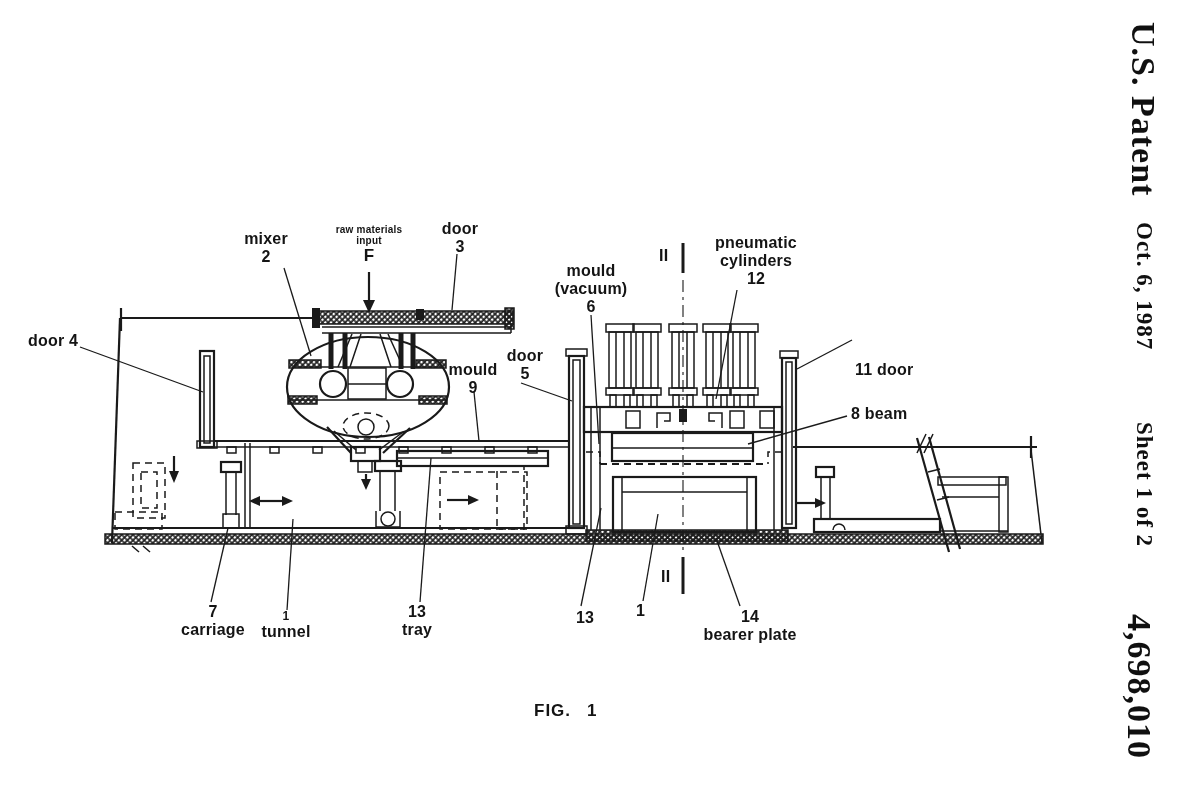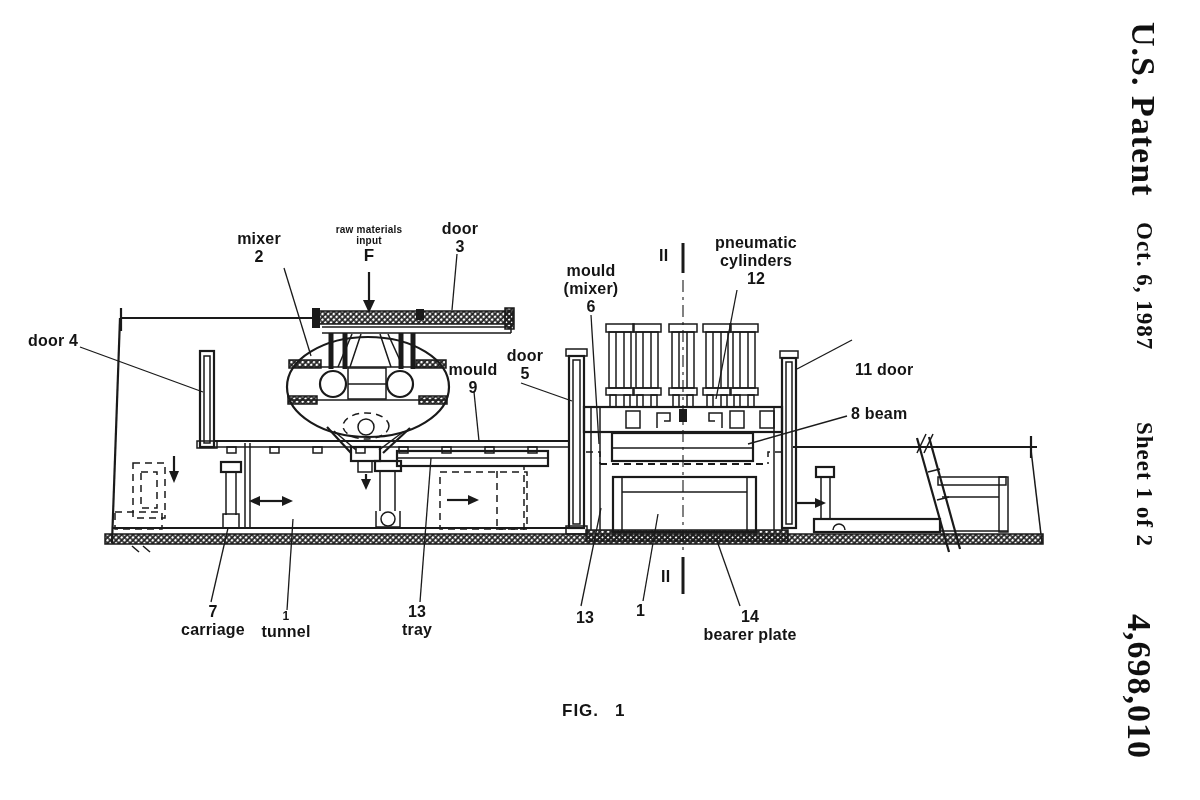--- a/index.html
+++ b/index.html
@@ -16,21 +16,21 @@
   #fig .ld{stroke-width:1.3;}
   .lbl{position:absolute;font-weight:bold;font-size:16px;color:#141414;text-align:center;line-height:1.12;letter-spacing:.2px;white-space:nowrap;}
   .lbl span{display:block;}
   .lbl .s11{font-size:10px;}
   .lbl .s12{font-size:12px;}
   .lbl .s17{font-size:17px;}
   .left{text-align:left;}
   .vtxt{position:absolute;writing-mode:vertical-rl;font-family:"Liberation Serif",serif;font-weight:700;color:#101010;white-space:nowrap;}
   .vbig{font-size:34px;letter-spacing:1px;}
   .vsm{font-size:23px;letter-spacing:1px;}
-  .figcap{position:absolute;left:534px;top:701px;font-weight:bold;font-size:17px;color:#141414;letter-spacing:1px;margin-left:28px;}
+  .figcap{position:absolute;left:534px;top:701px;font-weight:bold;font-size:17px;color:#141414;letter-spacing:1px;}
   .figcap .num{margin-left:16px;}
 </style>
 </head>
 <body>
 
 <div class="page">
 
   <svg id="fig" width="1200" height="800" viewBox="0 0 1200 800">
     <defs>
       <pattern id="hx" width="4" height="4" patternUnits="userSpaceOnUse" patternTransform="rotate(45)">
@@ -246,21 +246,21 @@
     <line class="ld" x1="852" y1="340" x2="797" y2="369"></line>
     <line class="ld" x1="847" y1="416" x2="748" y2="444"></line>
     <line class="ld" x1="211" y1="602" x2="228" y2="528"></line>
     <line class="ld" x1="287" y1="610" x2="293" y2="519"></line>
     <line class="ld" x1="420" y1="602" x2="431" y2="458"></line>
     <line class="ld" x1="581" y1="606" x2="601" y2="508"></line>
     <line class="ld" x1="643" y1="601" x2="658" y2="514"></line>
     <line class="ld" x1="740" y1="606" x2="716" y2="538"></line>
   </svg>
 
-  <div class="lbl" style="left:228px;top:230px;width:62px;">
+  <div class="lbl" style="left:235px;top:230px;width:62px;">
     <span>mixer</span>
     <span>2</span>
   </div>
 
   <div class="lbl" style="left:326px;top:224px;width:86px;">
     <span class="s11">raw materials</span>
     <span class="s11">input</span>
     <span class="s17">F</span>
   </div>
 
@@ -278,21 +278,21 @@
     <span>9</span>
   </div>
 
   <div class="lbl" style="left:500px;top:347px;width:50px;">
     <span>door</span>
     <span>5</span>
   </div>
 
   <div class="lbl" style="left:552px;top:262px;width:78px;">
     <span>mould</span>
-    <span>(mixer)</span>
+    <span>(vacuum)</span>
     <span>6</span>
   </div>
 
   <div class="lbl left" style="left:659px;top:247px;">
     <span>II</span>
   </div>
 
   <div class="lbl" style="left:706px;top:234px;width:100px;">
     <span>pneumatic</span>
     <span>cylinders</span>

